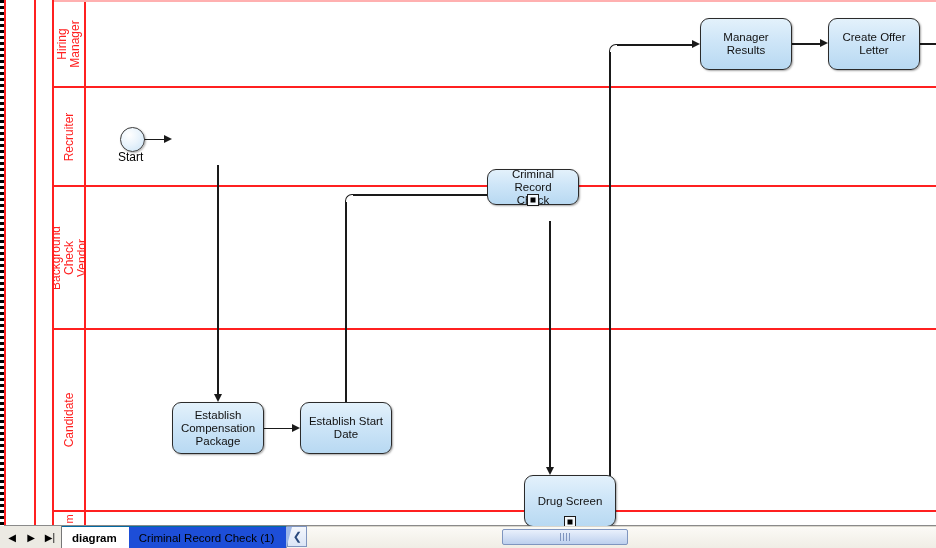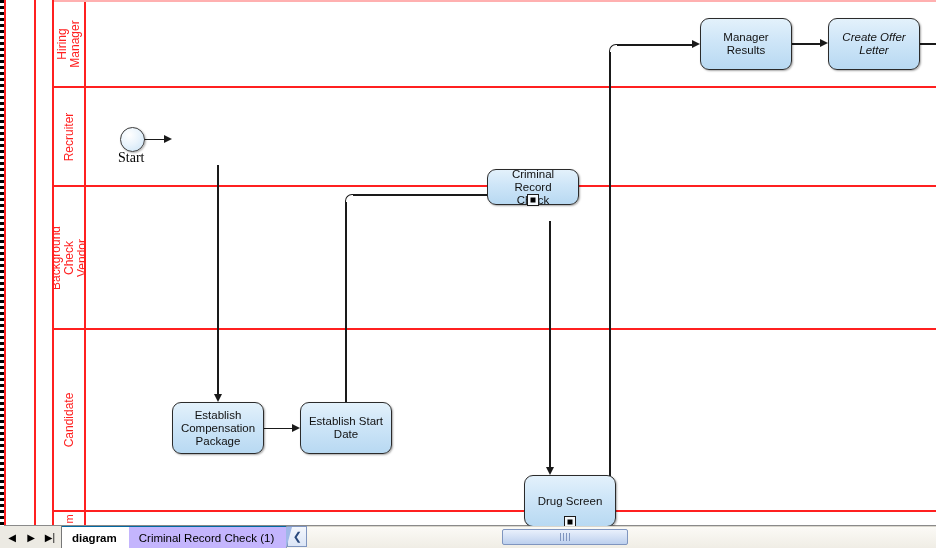--- a/index.html
+++ b/index.html
@@ -102,21 +102,21 @@
   }
 
   .start-event{
     position:absolute;width:23px;height:23px;border-radius:50%;
     border:1.6px solid #3a3a3a;
     background:radial-gradient(circle at 36% 30%,#ffffff 0%,#eaf4fc 45%,#c9e2f5 100%);
     box-shadow:1px 1px 2px rgba(0,0,0,0.3);
     z-index:12;
   }
   .start-label{
-    position:absolute;font-size:14px;color:#000;z-index:12;white-space:nowrap;font-family:Liberation Serif, serif;
+    position:absolute;font-size:12px;color:#000;z-index:12;white-space:nowrap;
   }
 
   
   .conn{position:absolute;background:#1a1a1a;z-index:8;}
   .conn.h{height:1.6px;}
   .conn.v{width:1.6px;}
   .arrow-r{
     position:absolute;width:0;height:0;z-index:9;
     border-top:4.5px solid transparent;
     border-bottom:4.5px solid transparent;
@@ -164,21 +164,21 @@
     border-left:1px solid #777;
   }
   .tab{
     position:relative;display:flex;align-items:center;
     padding:0 12px 0 10px;height:22px;
     font-size:11.5px;color:#000;white-space:nowrap;
     background:#ffffff;
     border-top:1px solid #0369a1;
   }
   .tab.active{font-weight:bold;background:#ffffff;}
-  .tab.inactive{background:#c4b5fd;}
+  .tab.inactive{background:#1d4ed8;}
   .tab::after{
     content:"";position:absolute;right:-6px;top:0;
     width:0;height:0;border-style:solid;
     border-width:22px 6px 0 0;
     border-color:#ffffff transparent transparent transparent;
   }
   .tab.inactive::after{border-color:#9fb8e8 transparent transparent transparent;}
   .scroll-area{
     flex:1;display:flex;align-items:stretch;
     border-left:1px solid #888;
@@ -317,21 +317,21 @@
 
     <div class="task" style="left:524px;top:475px;width:92px;height:52px;">
       <span class="lbl">Drug Screen</span>
       <span class="sub-marker"></span>
     </div>
 
     <div class="task" style="left:700px;top:18px;width:92px;height:52px;">
       <span class="lbl">Manager Results</span>
     </div>
 
-    <div class="task" style="left:828px;top:18px;width:92px;height:52px;font-style:italic;">
+    <div class="task" style="left:828px;top:18px;width:92px;height:52px;">
       <span class="lbl">Create Offer
 Letter</span>
     </div>
 
   </div>
 
   <div class="bottom-bar">
 
     <div class="tab-nav">
       <div class="nav-btn">◀</div>

